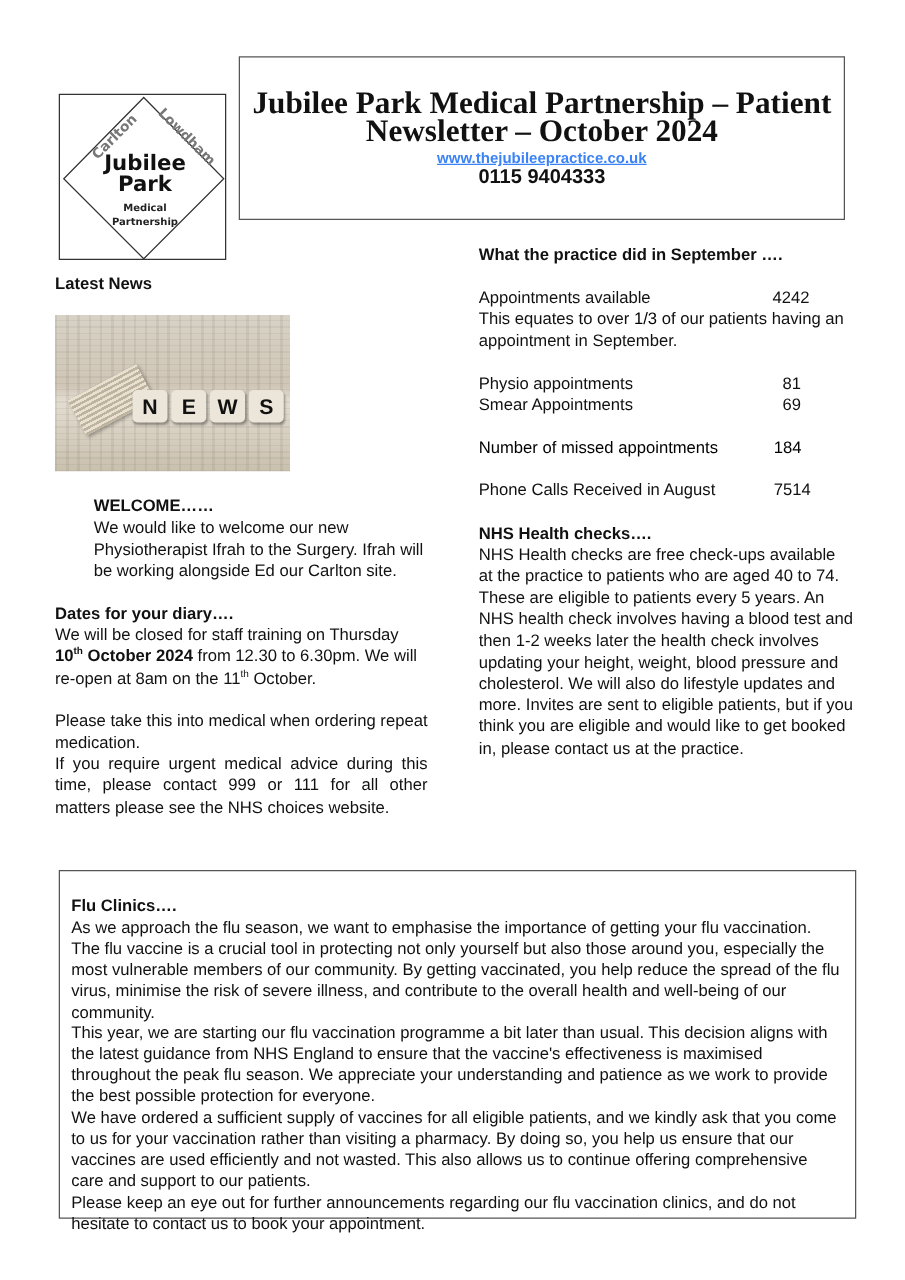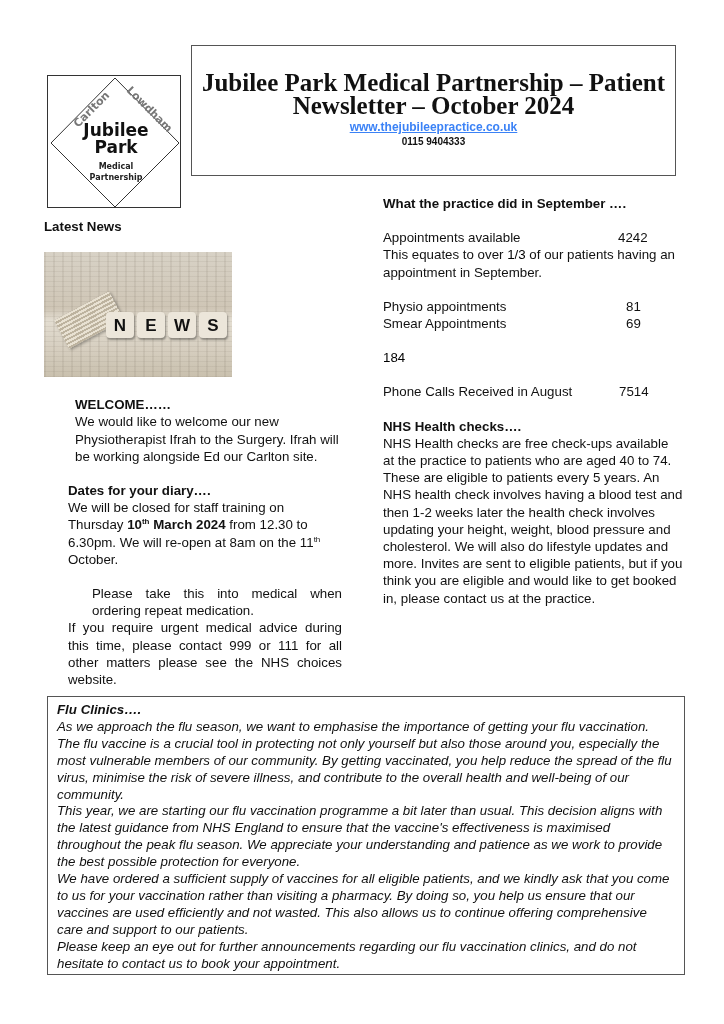--- a/index.html
+++ b/index.html
@@ -11,54 +11,54 @@
           border: 1px solid #333; box-sizing: border-box; }
   .logo svg { position: absolute; left: 0; top: 0; }
 
   
   .header-box { position: absolute; left: 191px; top: 45px; width: 485px; height: 131px;
                 border: 1.5px solid #555; box-sizing: border-box; text-align: center; }
   .header-title { font-family: "Liberation Serif", serif; font-weight: bold; font-size: 25px;
                   line-height: 23px; margin-top: 25px; color: #111; }
   .header-url { display: inline-block; color: #3b82f6; text-decoration: underline; font-weight: bold;
                 font-size: 12px; margin-top: 2px; }
-  .header-phone { font-weight: bold; font-size: 10px; line-height: 14px; }
+  .header-phone { font-weight: bold; font-size: 16px; line-height: 14px; }
 
   
   .left-col { position: absolute; left: 44px; top: 218px; width: 298px; font-size: 13.3px; line-height: 17.2px; }
   .h-bold { font-weight: bold; }
   .news-img { width: 188px; height: 125px; margin-top: 17px; position: relative; overflow: hidden;
               background: linear-gradient(180deg, #d8d2c6 0%, #cfc6b6 45%, #e3ddd1 55%, #c9c0ae 100%); }
   .news-img .paper-lines { position: absolute; inset: 0;
       background: repeating-linear-gradient(90deg, rgba(120,110,95,0.12) 0 2px, transparent 2px 9px),
                   repeating-linear-gradient(0deg, rgba(120,110,95,0.10) 0 1px, transparent 1px 5px); }
   .news-img .papers { position: absolute; left: 14px; top: 52px; width: 62px; height: 32px;
       background: repeating-linear-gradient(0deg, #bdb39f 0 2px, #e8e1d2 2px 4px);
       transform: rotate(-28deg); box-shadow: 1px 2px 3px rgba(0,0,0,0.3); }
   .news-img .dice { position: absolute; top: 60px; left: 62px; display: flex; gap: 3px; }
   .news-img .die { width: 28px; height: 26px; background: #ece6da; border-radius: 4px;
       box-shadow: 1px 2px 2px rgba(0,0,0,0.35); font-weight: bold; font-size: 17px;
       display: flex; align-items: center; justify-content: center; color: #111; }
   .welcome { margin-top: 19px; margin-left: 31px; }
-  .para-gap { margin-top: 17px; margin-left: 24px; }
+  .para-gap { margin-top: 17px; }
   .justify { text-align: justify; }
   sup { font-size: 8px; line-height: 0; }
 
   
   .right-col { position: absolute; left: 383px; top: 195px; width: 300px; font-size: 13.3px; line-height: 17.2px; }
   .stat-row { display: flex; }
   .stat-label { width: 235px; }
   .stat-value { }
   .red { color: #000000; }
   .gap-17 { margin-top: 17px; }
 
   
   .flu-box { position: absolute; left: 47px; top: 696px; width: 638px; height: 279px;
-             border: 1.5px solid #555; box-sizing: border-box; padding: 5px 9px;
-             font-size: 13.3px; line-height: 16.9px; font-style: italic; }
+             border: 1.5px solid #555; box-sizing: border-box; padding: 20px 9px;
+             font-size: 13.3px; line-height: 16.9px; }
   .flu-box p { margin: 0; }
 </style>
 </head>
 <body>
 
 <div class="logo">
   <svg width="134" height="133" viewBox="0 0 134 133">
     <polygon points="67,2 131,67 67,131 3,67" fill="none" stroke="#333" stroke-width="1"></polygon>
     <text x="30" y="52" transform="rotate(-45 30 52)" font-family="DejaVu Sans, sans-serif" font-weight="bold" font-size="11" fill="#777">Carlton</text>
     <text x="78" y="15" transform="rotate(45 78 15)" font-family="DejaVu Sans, sans-serif" font-weight="bold" font-size="11" fill="#777">Lowdham</text>
@@ -94,21 +94,21 @@
 
   <div class="welcome">
     <div class="h-bold">WELCOME……</div>
     <div>We would like to welcome our new Physiotherapist Ifrah to the Surgery. Ifrah will be working alongside Ed our Carlton site.</div>
   </div>
 
   <div class="para-gap">
     <div class="h-bold">Dates for your diary….</div>
     <div>
       <span>We will be closed for staff training on Thursday</span>
-      <b><span>10</span><sup>th</sup><span> March 2024</span></b><span> from 12.30 to 6.30pm. We will re-open at 8am on the 11</span><sup>th</sup><span> October.</span>
+      <b><span>10</span><sup>th</sup><span> October 2024</span></b><span> from 12.30 to 6.30pm. We will re-open at 8am on the 11</span><sup>th</sup><span> October.</span>
     </div>
     <div class="para-gap justify">Please take this into medical when ordering repeat medication.</div>
     <div class="justify">If you require urgent medical advice during this time, please contact 999 or 111 for all other matters please see the NHS choices website.</div>
   </div>
 </div>
 
 <div class="right-col">
   <div class="h-bold">What the practice did in September ….</div>
 
   <div class="gap-17">
@@ -126,20 +126,21 @@
       <span class="stat-label" style="width:243px">Physio appointments</span>
       <span>81</span>
     </div>
     <div class="stat-row">
       <span class="stat-label" style="width:243px">Smear Appointments</span>
       <span>69</span>
     </div>
   </div>
 
   <div class="gap-17 stat-row red">
+    <span class="stat-label" style="width:236px">Number of missed appointments</span>
     <span>184</span>
   </div>
 
   <div class="gap-17 stat-row">
     <span class="stat-label" style="width:236px">Phone Calls Received in August</span>
     <span>7514</span>
   </div>
 
   <div class="gap-17">
     <div class="h-bold">NHS Health checks….</div>

